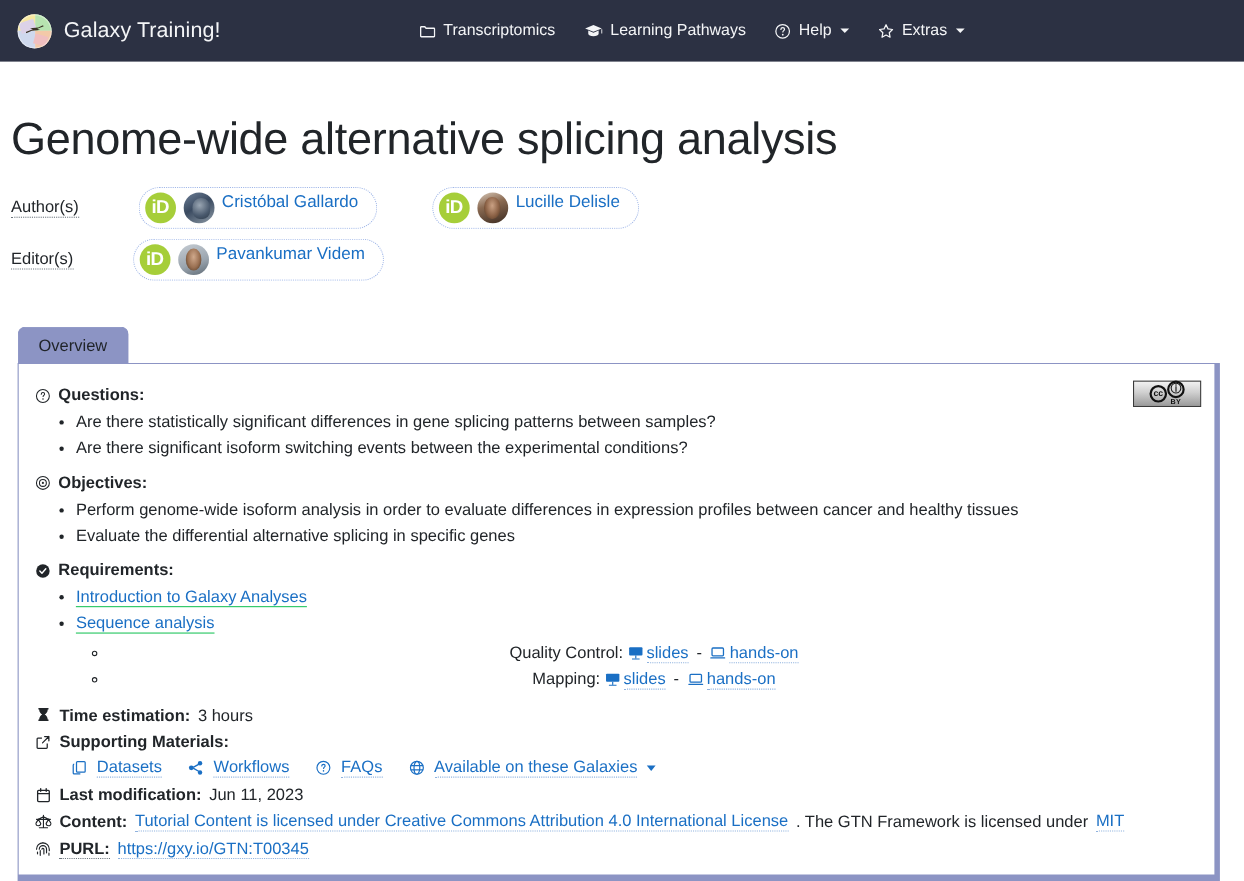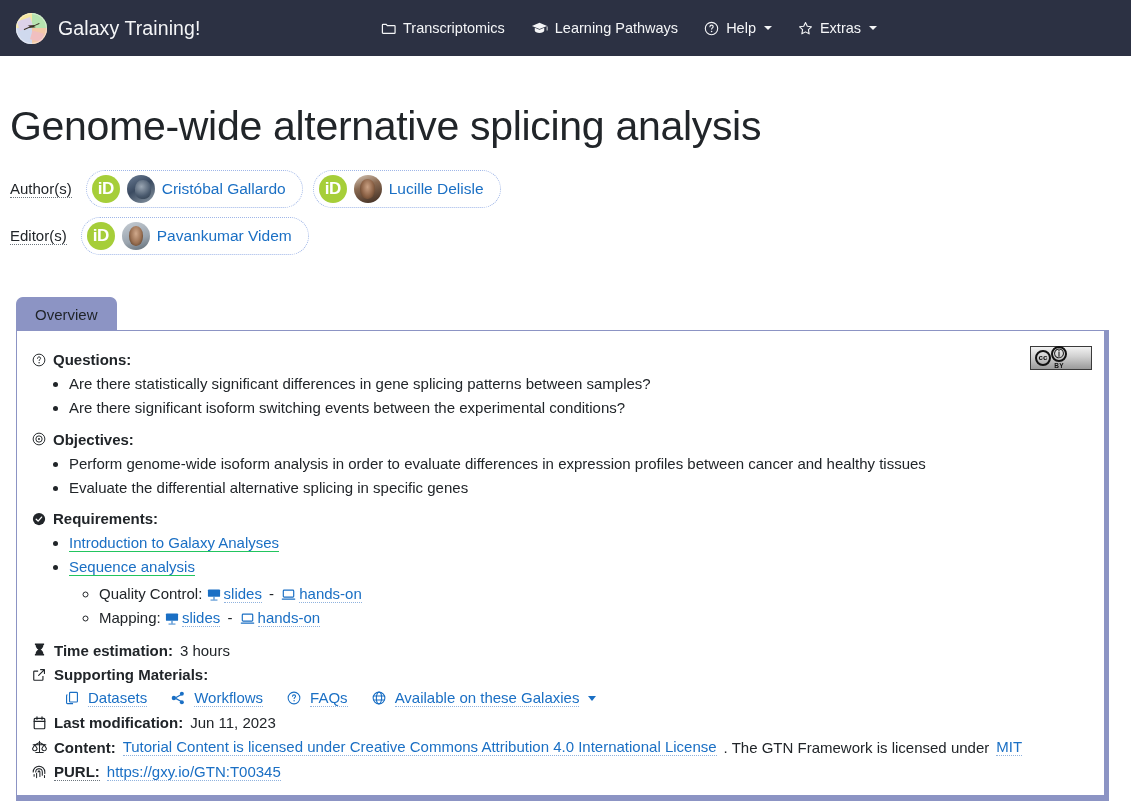--- a/index.html
+++ b/index.html
@@ -92,24 +92,24 @@
   }
   .contrib-row.editors { margin-top: 9px; }
   .contrib-label {
     font-size: 15px; color: #212529;
     border-bottom: 1px dotted #6c757d;
     margin-right: 14px; white-space: nowrap;
     cursor: help;
   }
   .contrib-badges { display: flex; gap: 10px; align-items: center; }
   .contrib-badge {
-    display: flex; align-items: center; gap: 7px;
+    display: flex; gap: 7px;
     border: 1px dotted #9fb6e8; border-radius: 40px;
     padding: 4px 16px 4px 5px;
-    background: #fff; cursor: pointer;
+    background: #fff; cursor: pointer; margin-left: 40px;
   }
   .orcid {
     width: 28px; height: 28px; border-radius: 50%;
     background: #a6ce39; color: #fff;
     display: flex; align-items: center; justify-content: center;
     font-size: 17px; font-weight: 700; letter-spacing: -0.5px;
     font-family: "Liberation Sans", sans-serif;
     flex: 0 0 auto;
   }
   .orcid span.i { font-style: normal; }
@@ -152,42 +152,42 @@
     position: relative;
     min-height: 420px;
     padding: 10px 14px 14px 14px;
   }
 
   .cc-badge {
     position: absolute; top: 15px; right: 12px;
     width: 62px; height: 24px;
     background: linear-gradient(180deg,#f2f2f2 0%,#cfcfcf 45%,#9a9a9a 100%);
     border: 1px solid #3a3a3a;
-    display: flex; align-items: center; justify-content: flex-start;
+    display: flex; align-items: center; justify-content: center;
     padding: 0 4px;
   }
   .cc-circle {
     width: 16px; height: 16px; border-radius: 50%;
     border: 2.2px solid #111; color: #111;
     font-size: 8px; font-weight: 700;
     display: flex; align-items: center; justify-content: center;
     background: transparent; line-height: 1;
   }
   .cc-by-wrap { position: relative; display:flex; flex-direction: column; align-items:center; }
   .cc-by-label { font-size: 6.5px; font-weight: 700; color: #111; line-height: 1; margin-top: 1px; letter-spacing: .3px; }
 
   .sec-head {
     display: flex; align-items: center; gap: 7px;
     font-size: 15px; font-weight: 700; color: #212529;
     margin: 10px 0 4px 0;
   }
   .sec-head .sh-icon { display:inline-flex; align-items:center; justify-content:center; width:15px; }
   ul.lv1 { margin: 4px 0 10px 0; padding-left: 38px; list-style: disc; }
   ul.lv1 > li { font-size: 15px; line-height: 1.62; color: #212529; }
-  ul.lv2 { margin: 2px 0 12px 0; padding-left: 30px; list-style: circle; }
+  ul.lv2 { margin: 2px 0 12px 0; padding-left: 30px; list-style: circle; text-align: center; }
   ul.lv2 > li { font-size: 15px; line-height: 1.62; }
   a.lnk { color: #1a6fc4; text-decoration: none; border-bottom: 1px dotted #8fb2de; cursor: pointer; }
   a.lnk.solid { border-bottom: 1px solid #22c55e; }
 
   .inline-ico { display: inline-flex; vertical-align: -2px; margin-right: 3px; }
   .dash { color: #212529; margin: 0 3px; }
 
   .meta-line {
     display: flex; align-items: center; gap: 7px;
     font-size: 15px; margin: 7px 0 0 0; color: #212529; flex-wrap: wrap;

